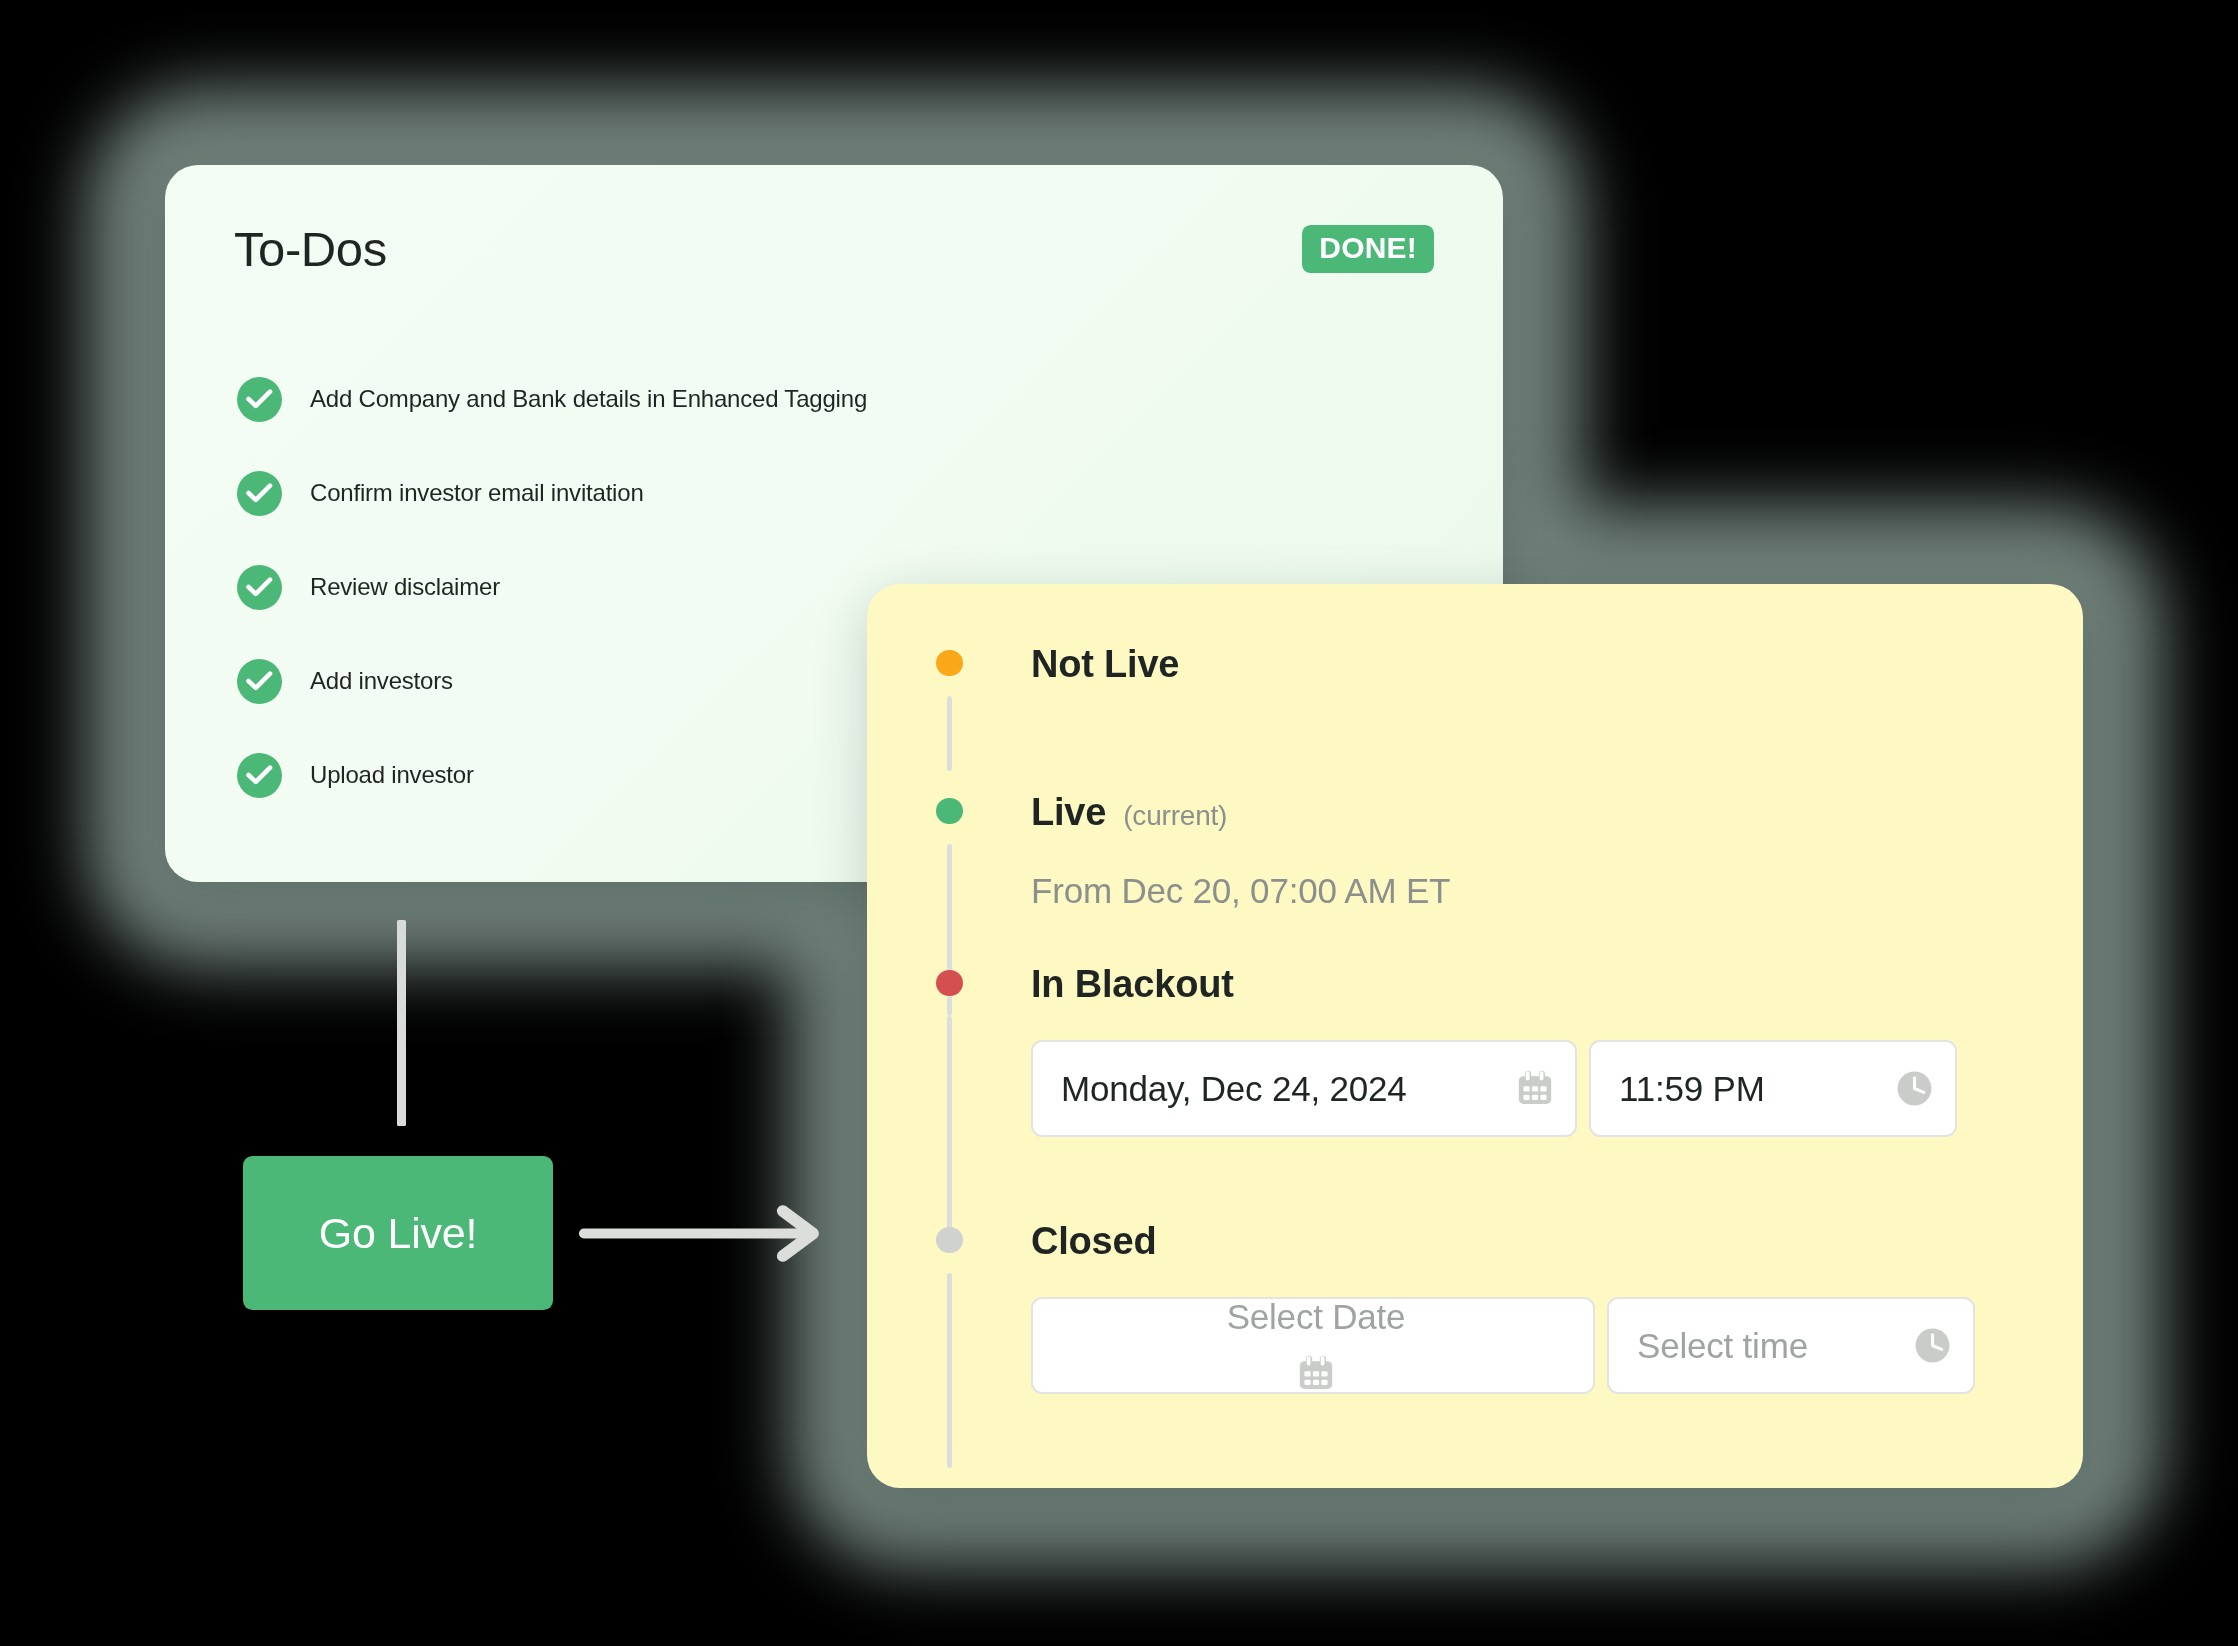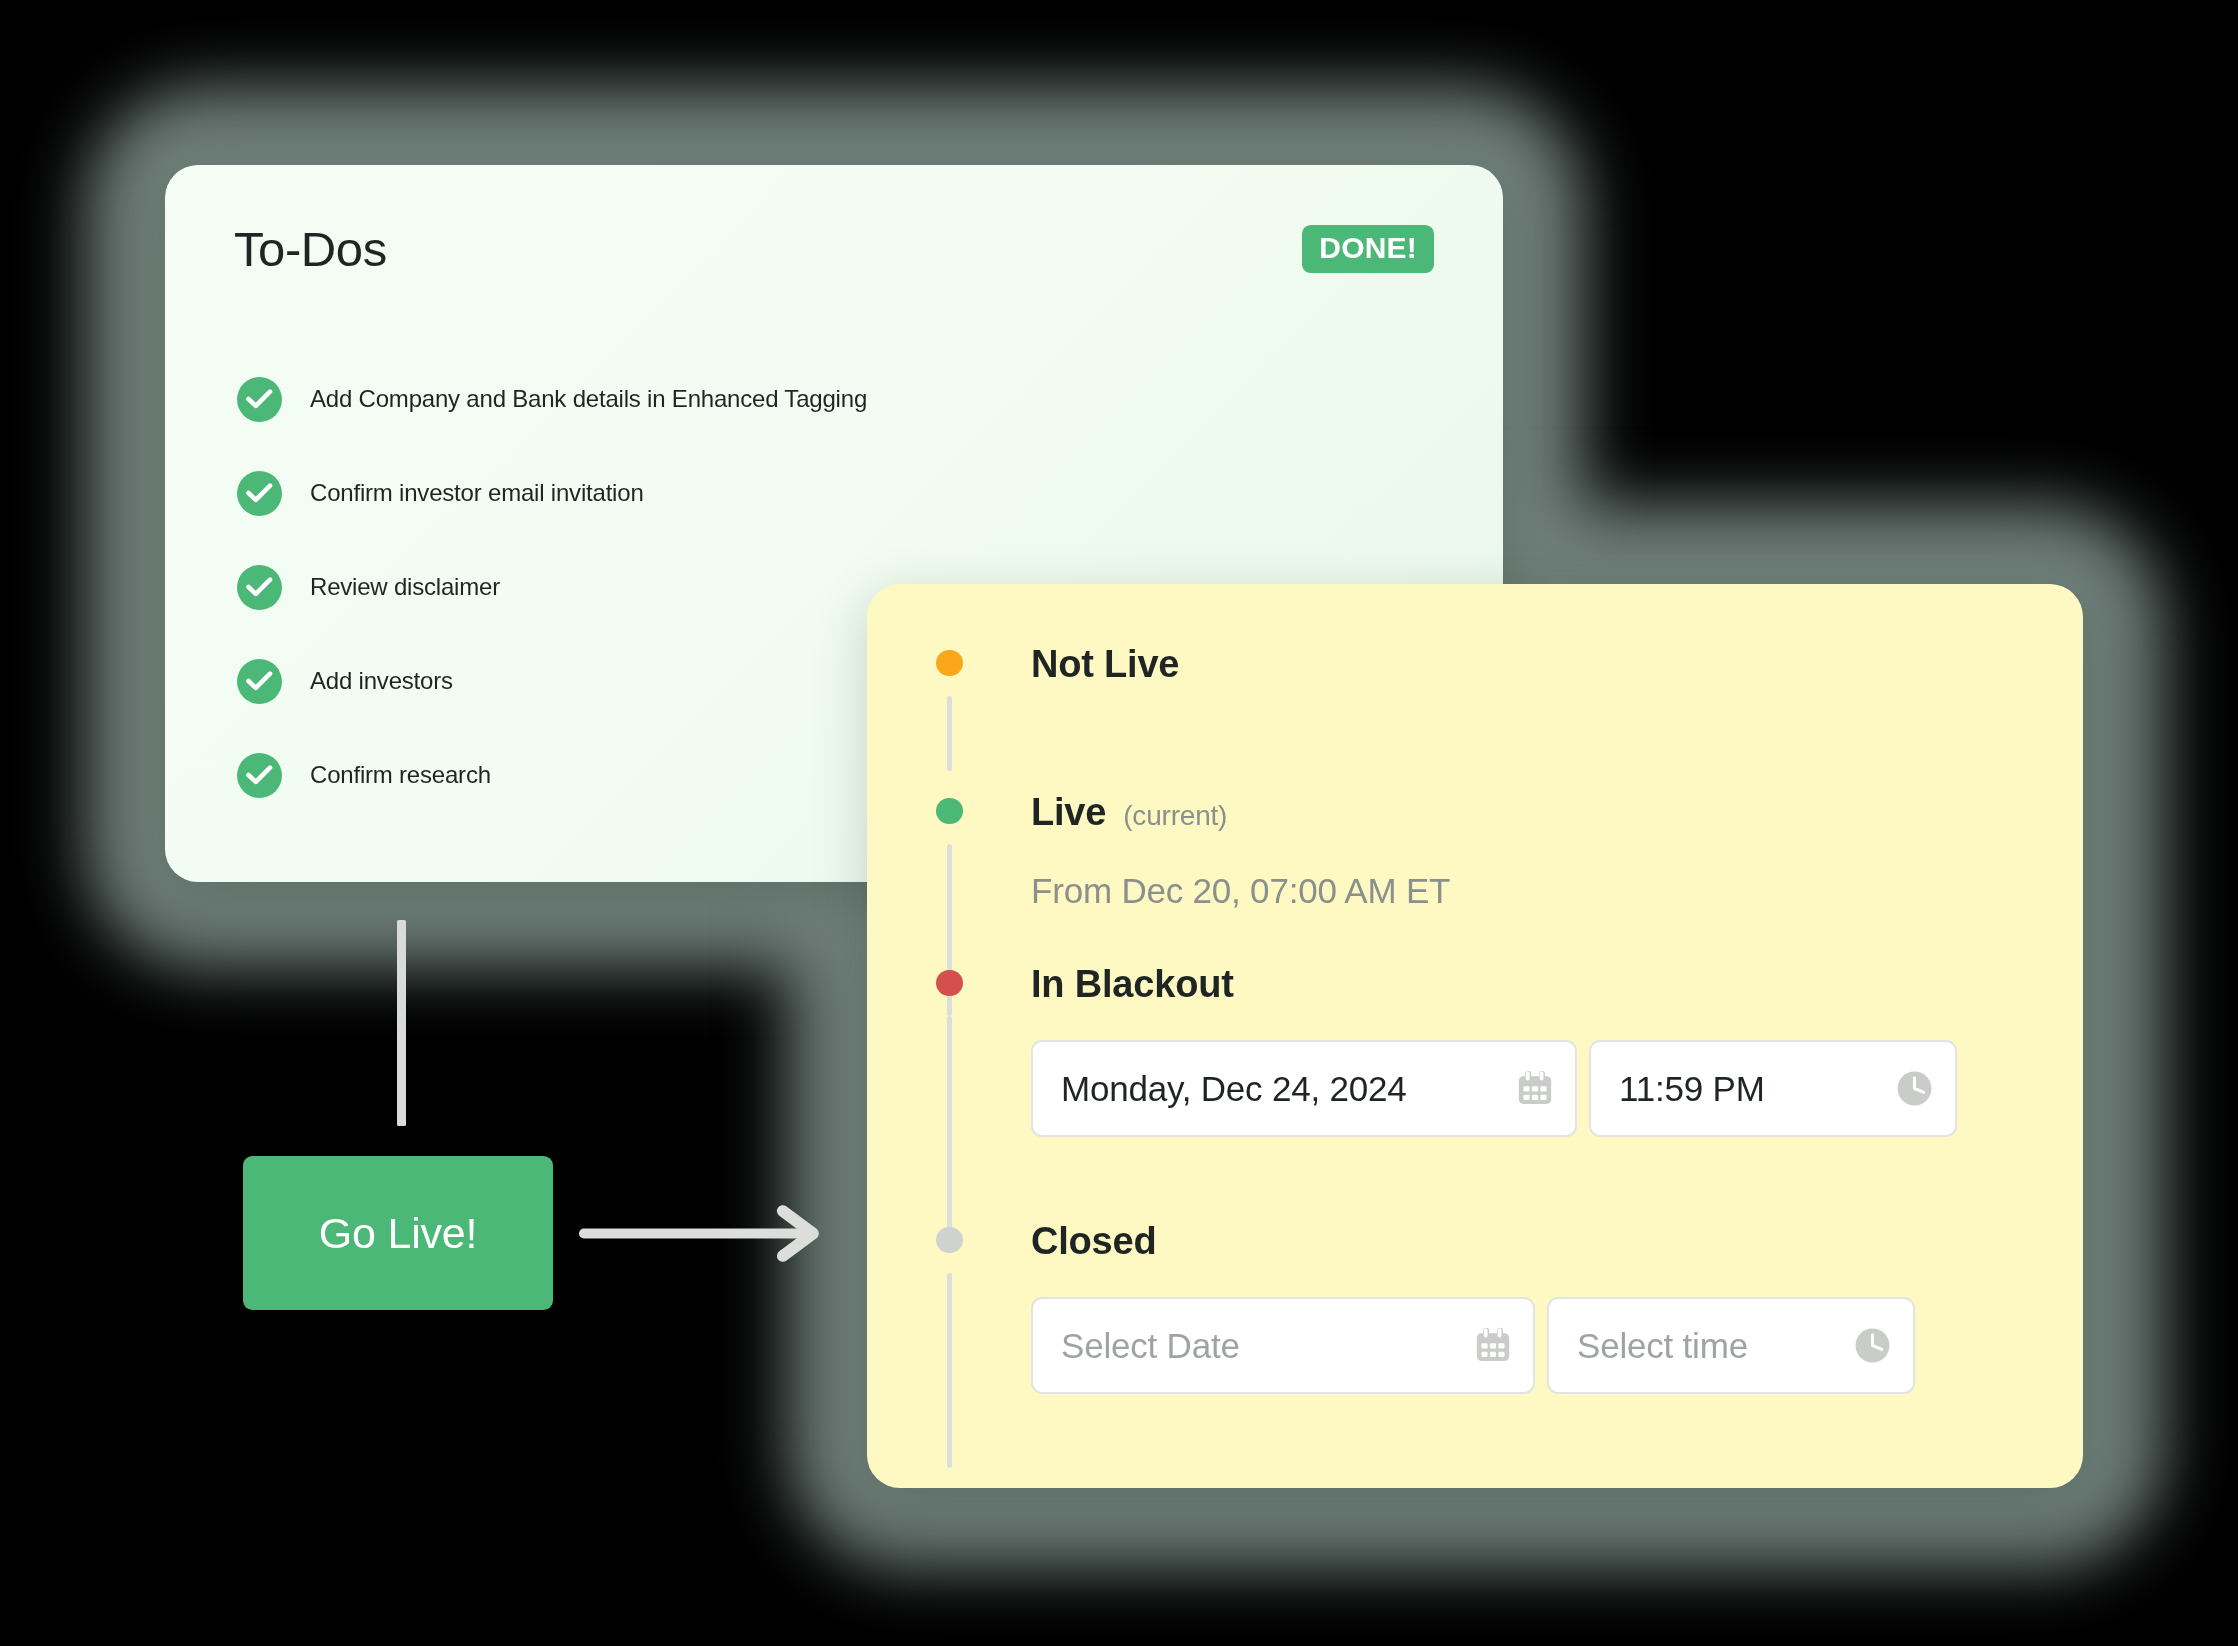--- a/index.html
+++ b/index.html
@@ -222,21 +222,21 @@
     background: #ffffff;
     display: flex;
     align-items: center;
     justify-content: space-between;
     padding: 0 22px 0 28px;
     box-sizing: border-box;
     cursor: pointer;
   }
   .field-date  { width: 546px; }
   .field-time  { width: 368px; }
-  .field-date2 { width: 504px; }
+  .field-date2 { width: 564px; flex-direction: column; }
   .field-time2 { width: 368px; }
   .field-value {
     font-size: 35px;
     color: #1f2523;
     letter-spacing: -0.2px;
     line-height: 1;
     white-space: nowrap;
   }
   .field-value.placeholder { color: #9fa4a1; }
   .field-icon { flex: 0 0 auto; display: flex; align-items: center; }
@@ -294,21 +294,21 @@
         </span>
         <span class="todo-label">Add investors</span>
       </div>
 
       <div class="todo-item">
         <span class="check-icon">
           <svg width="26.5" height="20" viewBox="0 0 34 26">
               <path d="M3 13 L12.5 22 L31 3.5" stroke="#ffffff" stroke-width="6" stroke-linecap="round" stroke-linejoin="round" fill="none"></path>
             </svg>
         </span>
-        <span class="todo-label">Confirm research</span>
+        <span class="todo-label">Upload investor</span>
       </div>
 
     </div>
   </div>
 
   <div class="connector-line"></div>
 
   <button class="go-live-button">Go Live!</button>
 
   <svg class="arrow" viewBox="0 0 320 94">

